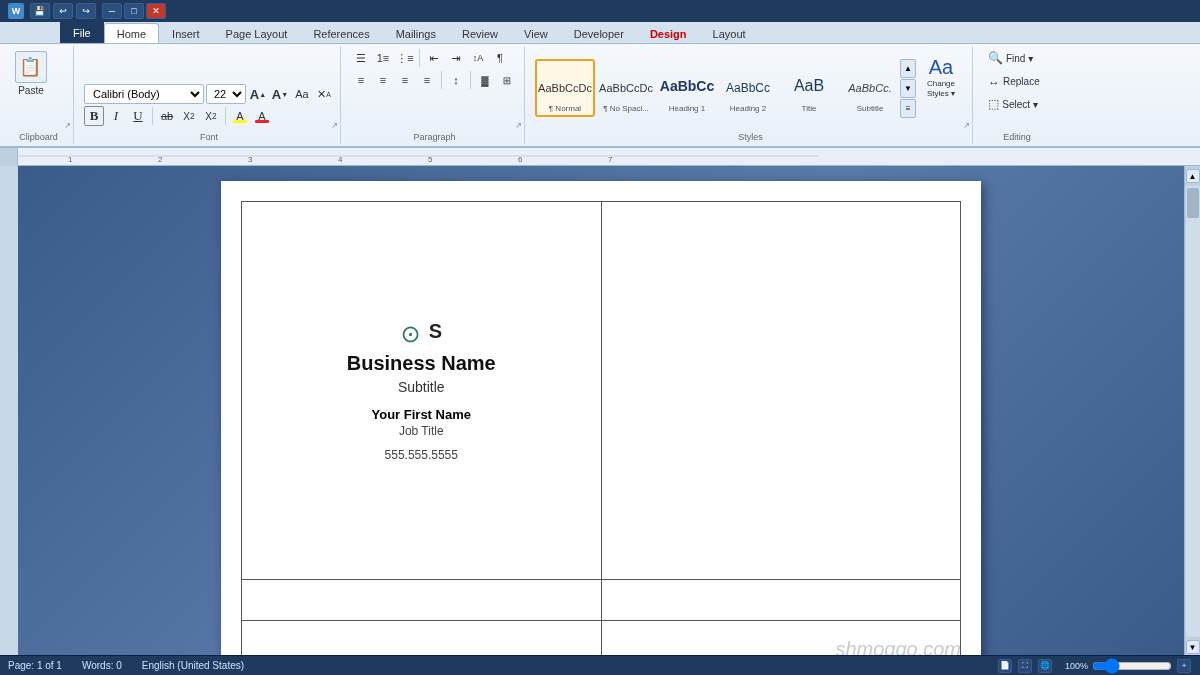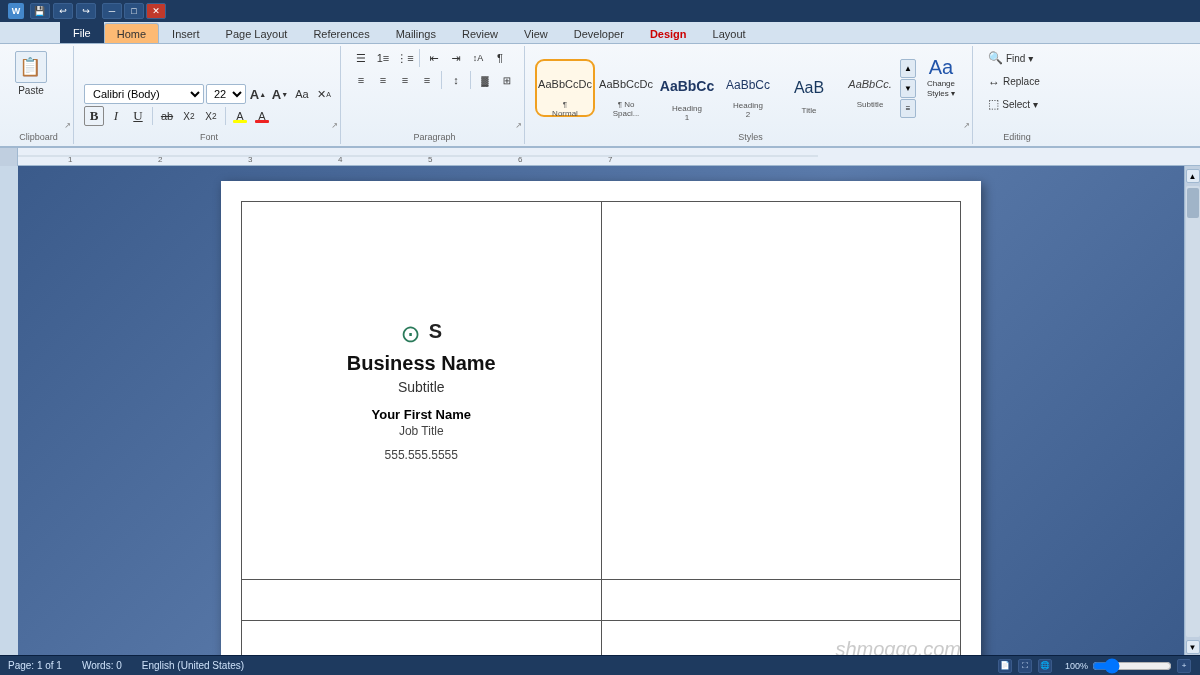--- a/index.html
+++ b/index.html
@@ -59,21 +59,21 @@
       color: #333;
       cursor: pointer;
       border: 1px solid transparent;
       border-bottom: none;
       border-radius: 3px 3px 0 0;
       background: transparent;
       height: 20px;
       display: flex; align-items: center;
     }
     .ribbon-tab.active {
-      background: #fdba74;
+      background: #ffffff;
       border-color: #a0b8d0;
       color: #333;
       font-weight: normal;
     }
 
     
     .ribbon {
       background: linear-gradient(180deg, #f5f8fc 0%, #e8f0f8 100%);
       border-bottom: 2px solid #a0b8d0;
       display: flex;
@@ -190,25 +190,25 @@
       align-items: center;
       gap: 1px;
       flex-wrap: nowrap;
     }
     .style-item {
       width: 60px;
       height: 58px;
       display: flex;
       flex-direction: column;
       align-items: center;
-      justify-content: flex-start;
+      justify-content: flex-end;
       border: 2px solid transparent;
-      border-radius: 9px;
-      cursor: pointer;
-      padding: 17px;
+      border-radius: 3px;
+      cursor: pointer;
+      padding: 2px;
     }
     .style-item.active { border-color: #f0a020; background: #fff8e8; }
     .style-preview { font-size: 13px; color: #222; line-height: 1.2; text-align: center; }
     .style-label { font-size: 8px; color: #555; text-align: center; margin-top: 9px; }
     .styles-scroll-btn {
       width: 16px; height: 58px;
       background: #e0eaf4;
       border: 1px solid #a0b8d0;
       border-radius: 2px;
       display: flex; align-items: center; justify-content: center;

